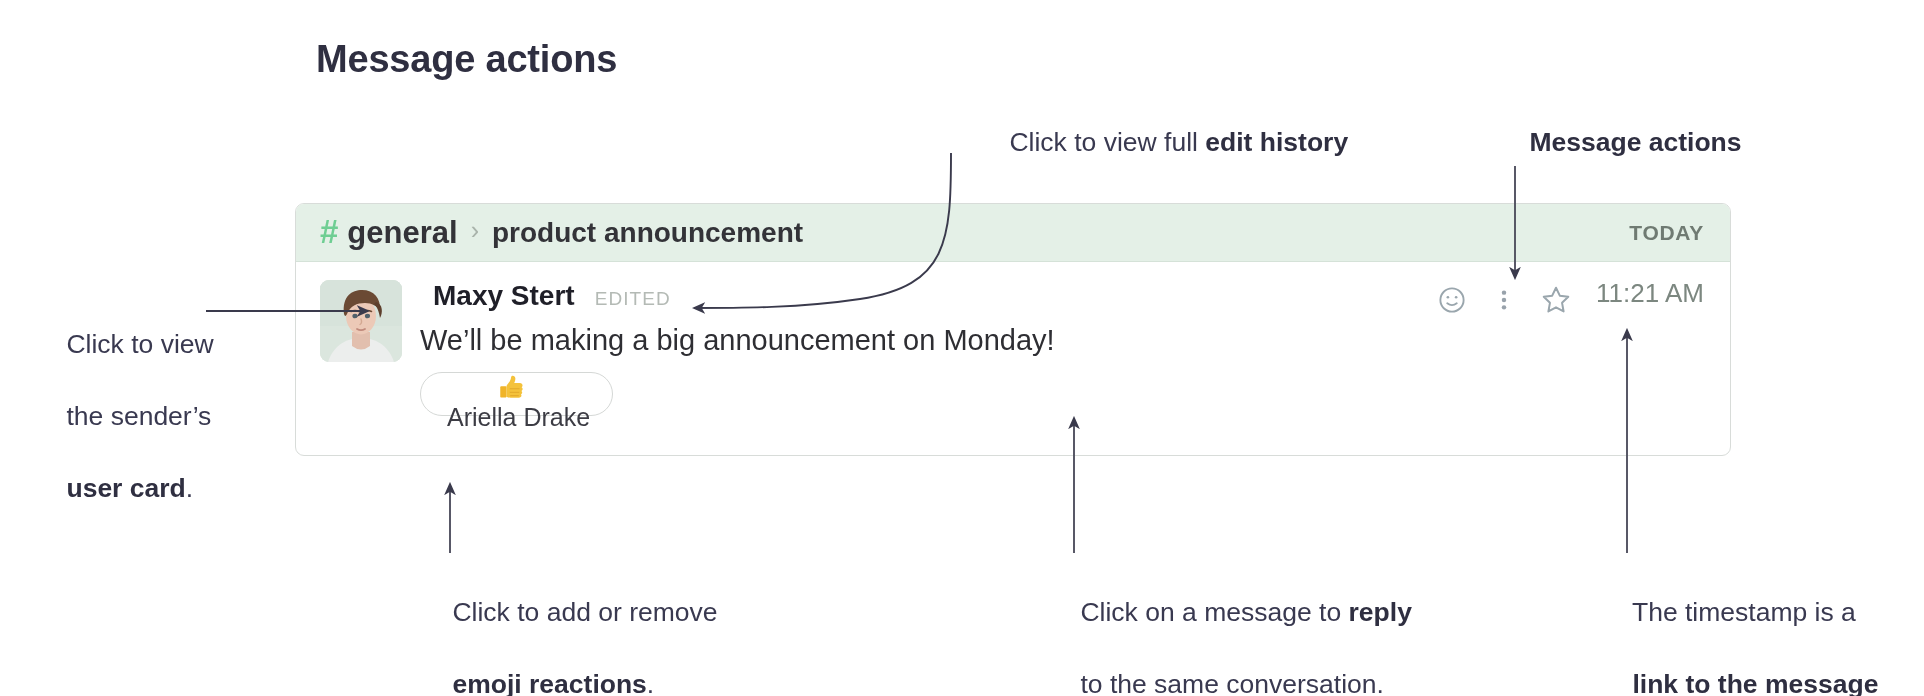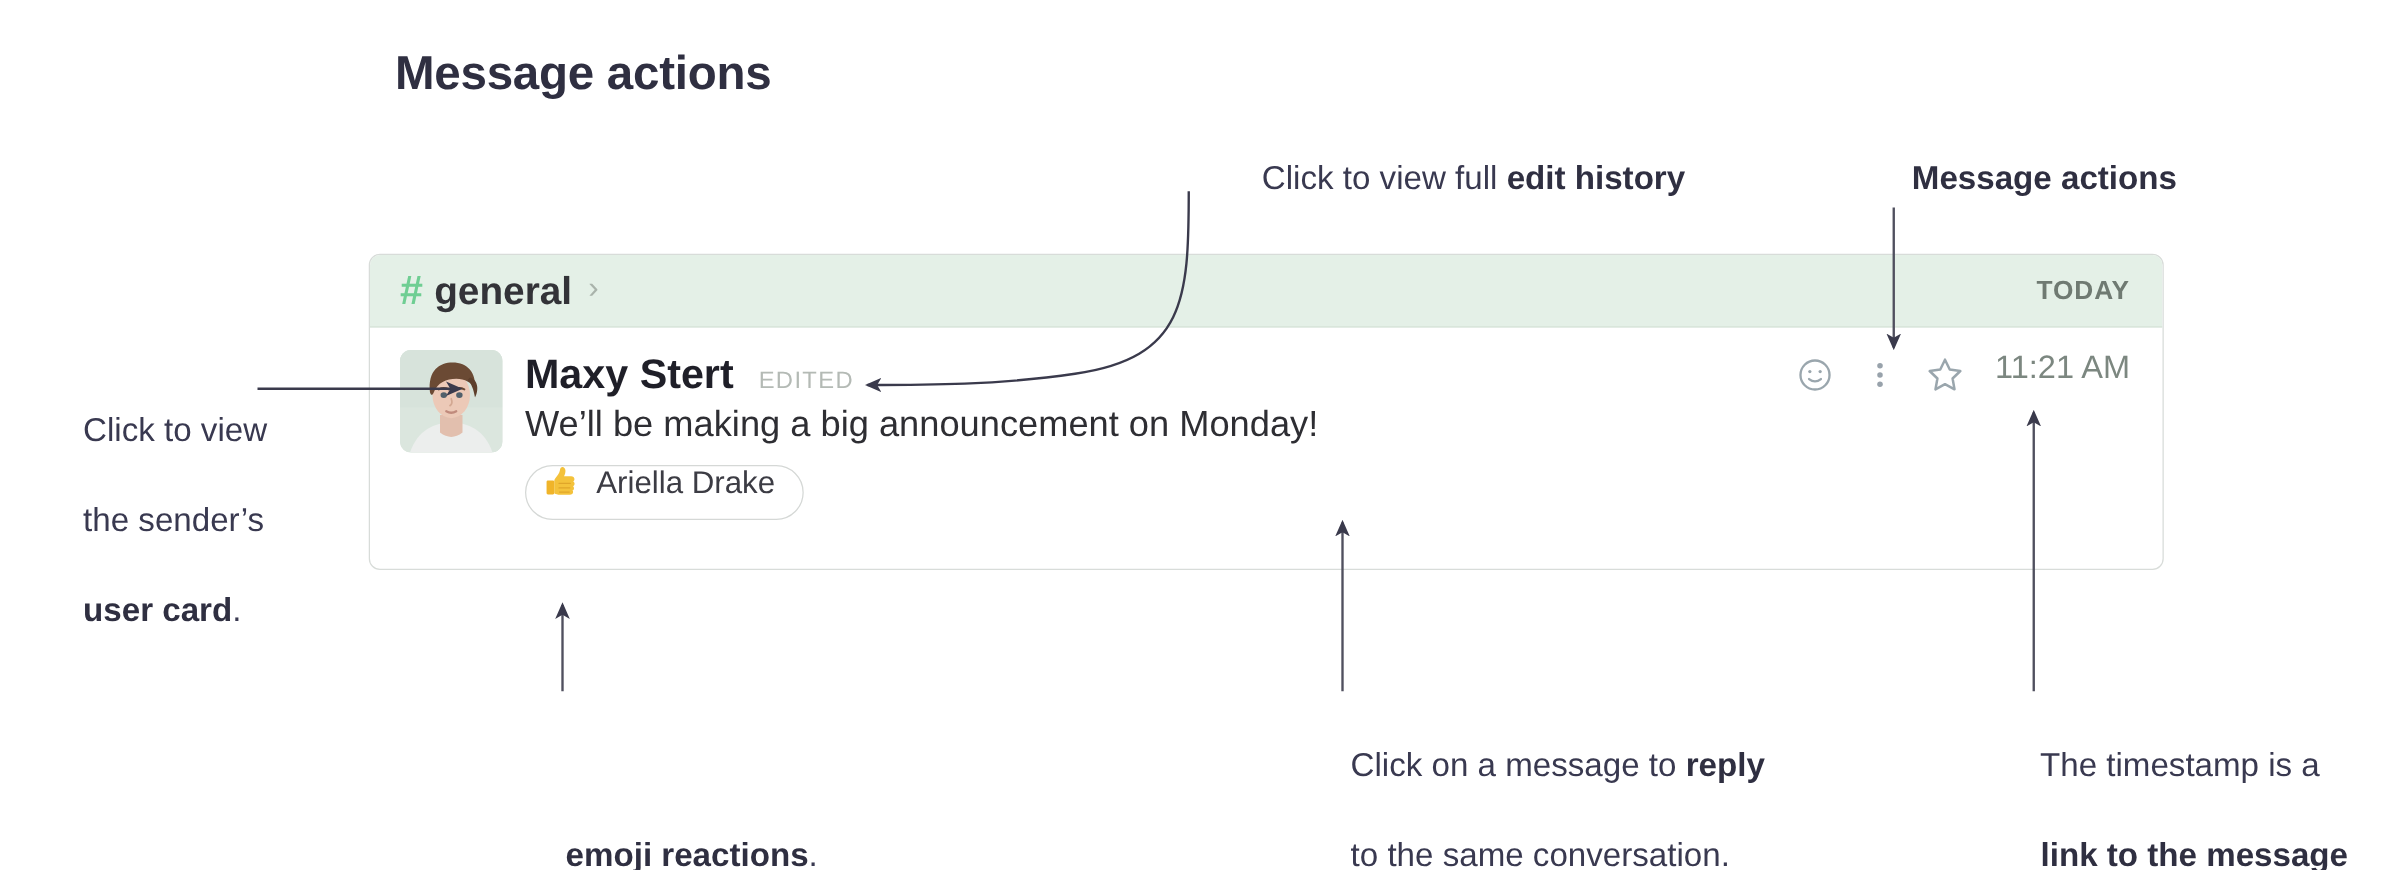--- a/index.html
+++ b/index.html
@@ -135,24 +135,25 @@
 
   .msg-main {
     margin-left: 100px;
   }
   .msg-top {
     display: flex;
     align-items: baseline;
     height: 38px;
   }
   .sender-name {
-    font-size: 33px;
+    font-size: 28px;
     font-weight: 700;
     color: #1f1f28;
     white-space: nowrap;
+    margin-left: 13px;
   }
   .edited-tag {
     font-size: 19px;
     letter-spacing: 1.1px;
     color: #b4bab5;
     margin-left: 20px;
     white-space: nowrap;
     text-align: right;
   }
   .msg-text {
@@ -165,20 +166,21 @@
   .reaction-pill {
     display: inline-flex;
     align-items: center;
     margin-top: 15px;
     height: 44px;
     padding: 0 22px 16px 14px;
     border: 1px solid #d5d8d6;
     border-radius: 22px;
     background: #ffffff;
     box-sizing: border-box;
+    flex-direction: column;
   }
   .reaction-emoji { font-size: 27px; line-height: 1; }
   .reaction-emoji svg { display:block; }
   .reaction-name {
     font-size: 25px;
     color: #3c3c44;
     margin-left: 12px;
     white-space: nowrap;
   }
 
@@ -223,41 +225,42 @@
     <span>menu.</span>
   </div>
 
   <div class="annot annot-user-card">
     <span>Click to view</span><br>
     <span>the sender’s</span><br>
     <b>user card</b><span>.</span>
   </div>
 
   <div class="annot annot-emoji">
-    <br>
+    <span>Click to add or remove</span><br>
     <b>emoji reactions</b><span>.</span>
   </div>
 
   <div class="annot annot-reply">
     <span>Click on a message to </span><b>reply</b><br>
     <span>to the same conversation.</span>
   </div>
 
   <div class="annot annot-timestamp">
     <span>The timestamp is a</span><br>
     <b>link to the message</b><br>
     
   </div>
 
   <div class="chat-card">
 
     <div class="chat-header">
       <span class="hash-icon">#</span>
       <span class="stream-name">general</span>
       <span class="crumb-sep">›</span>
+      <span class="topic-name">product announcement</span>
       <span class="today-label">TODAY</span>
     </div>
 
     <div class="msg-body">
 
       <div class="avatar">
         <svg width="82" height="82" viewBox="0 0 82 82" aria-hidden="true">
           <rect width="82" height="82" fill="#dbe6de"></rect>
           <rect y="0" width="82" height="46" fill="#d7e3db"></rect>
 

